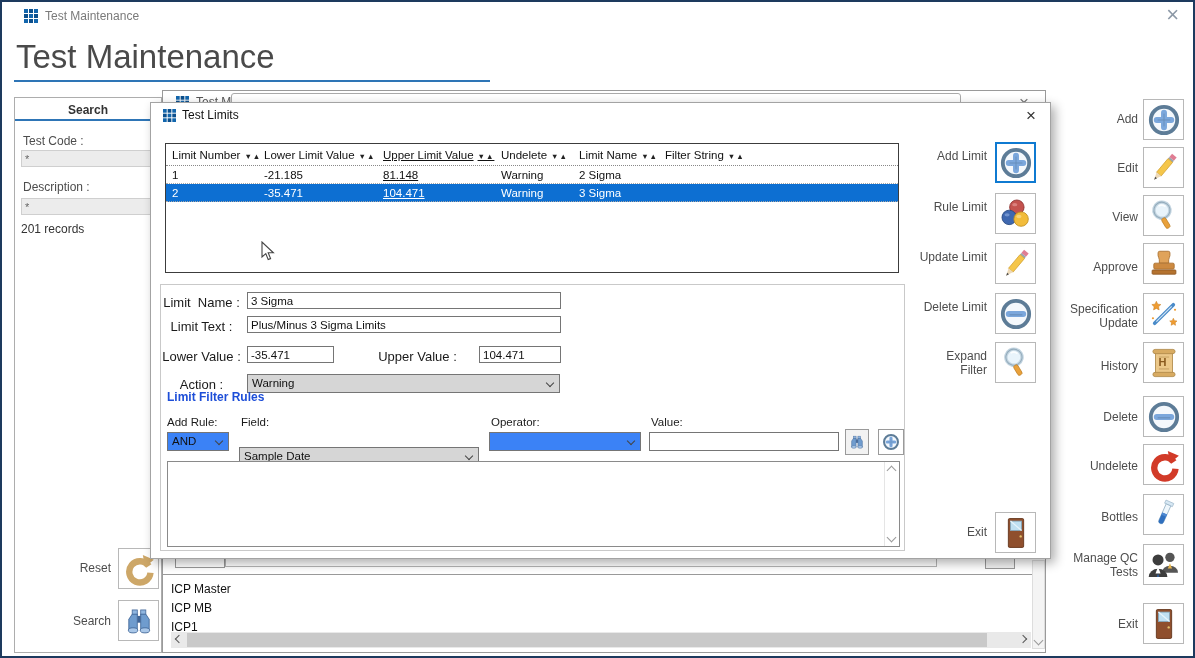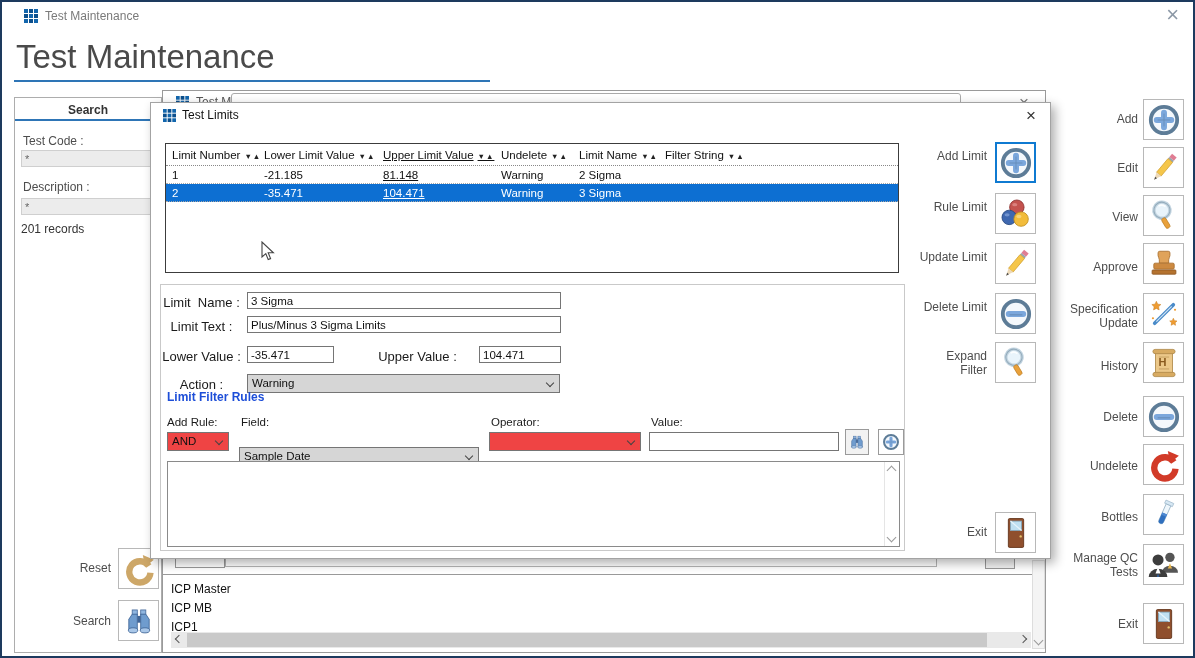--- a/index.html
+++ b/index.html
@@ -39,21 +39,21 @@
   .tc2{width:118px;padding-left:2px;text-decoration:underline;}
   .tc3{width:78px;padding-left:2px;}
   .tc4{width:86px;padding-left:2px;}
   .tc5{flex:1;padding-left:2px;}
   .sortg{font-size:7.5px;letter-spacing:1px;color:#222;margin-left:4px;}
   .trow.sel{background:#0d6fd2;color:#fff;}
 
   .grp{position:absolute;left:9px;top:181px;width:745px;height:267px;border:1px solid #c9c9c9;background:#fff;}
   .flabel{position:absolute;font-size:13px;color:#1a1a1a;text-align:center;white-space:pre;}
   .finput{position:absolute;height:17px;border:1px solid #757575;font-size:11.5px;color:#111;padding:0 3px;background:#fff;font-family:inherit;}
-  .combo{position:absolute;height:19px;border:1px solid #757575;background:#ef4444;font-size:11.5px;color:#111;line-height:17px;padding:0 18px 0 4px;overflow:hidden;}
+  .combo{position:absolute;height:19px;border:1px solid #757575;background:#3b82f6;font-size:11.5px;color:#111;line-height:17px;padding:0 18px 0 4px;overflow:hidden;}
   .combo.gray{background:#d6d6d6;}
   .chev{position:absolute;right:6px;top:5px;width:6px;height:6px;border-right:1.4px solid #444;border-bottom:1.4px solid #444;transform:rotate(45deg);}
   .minibtn{position:absolute;width:24px;height:26px;background:#f2f2f2;border:1px solid #9a9a9a;display:flex;align-items:center;justify-content:center;padding:2px;}
   .minibtn svg{width:18px;height:18px;}
   .tarea{position:absolute;left:6px;top:176px;width:733px;height:86px;border:1px solid #8a8a8a;background:#fff;}
   .vchev{width:7px;height:7px;border-right:1.5px solid #9a9a9a;border-bottom:1.5px solid #9a9a9a;}
   .up{transform:rotate(-135deg);}
   .down{transform:rotate(45deg);}
   .lft{transform:rotate(135deg);}
   .rgt{transform:rotate(-45deg);}

